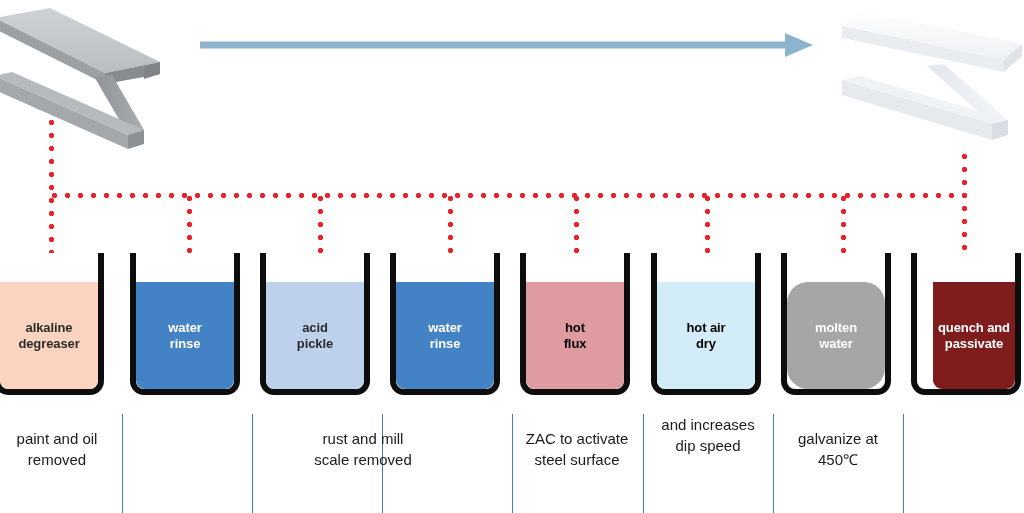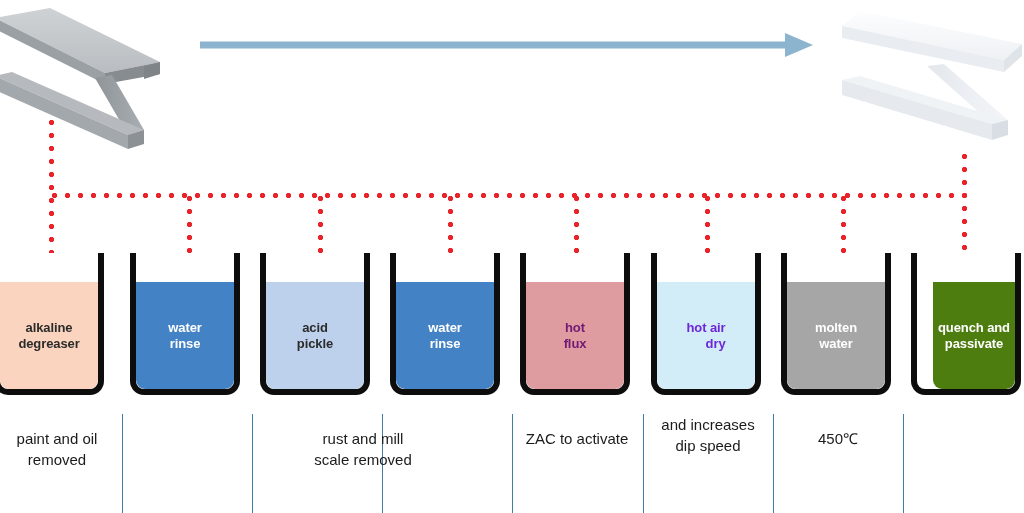--- a/index.html
+++ b/index.html
@@ -143,44 +143,44 @@
   <div class="tank" style="left:390px;">
     <div class="liquid" style="background: rgb(67, 130, 196);">
       <div class="tank-label" style="color: rgb(255, 255, 255);">
         <div>water</div>
         <div>rinse</div>
       </div>
     </div>
   </div>
   <div class="tank" style="left:520px;">
     <div class="liquid" style="background: rgb(222, 155, 160);">
-      <div class="tank-label" style="color: #701a75;">
+      <div class="tank-label" style="color: #000000;">
         <div>hot</div>
         <div>flux</div>
       </div>
     </div>
   </div>
   <div class="tank" style="left:651px;">
     <div class="liquid" style="background: rgb(210, 236, 248);">
-      <div class="tank-label" style="color: #6d28d9; text-align: right;">
+      <div class="tank-label" style="color: #000000;">
         <div>hot air</div>
         <div>dry</div>
       </div>
     </div>
   </div>
   <div class="tank" style="left:781px;">
-    <div class="liquid" style="background: rgb(166, 166, 166);">
+    <div class="liquid" style="background: rgb(166, 166, 166); border-radius: 21px;">
       <div class="tank-label" style="color: rgb(255, 255, 255);">
         <div>molten</div>
         <div>water</div>
       </div>
     </div>
   </div>
   <div class="tank" style="left:911px;">
-    <div class="liquid" style="background: #4d7c0f; margin-left: 16px;">
+    <div class="liquid" style="background: #7f1d1d; margin-left: 16px;">
       <div class="tank-label" style="color: rgb(255, 255, 255);">
         <div>quench and</div>
         <div>passivate</div>
       </div>
     </div>
   </div>
 
   <div class="divider" style="left:122px;"></div>
   <div class="divider" style="left:252px;"></div>
   <div class="divider" style="left:382px;"></div>
@@ -192,22 +192,24 @@
   <div class="cap" style="left:-8px;">
     <div>paint and oil</div>
     <div>removed</div>
   </div>
   <div class="cap" style="left:252px;padding-left:46px;">
     <div>rust and mill</div>
     <div>scale removed</div>
   </div>
   <div class="cap" style="left:512px;">
     <div>ZAC to activate</div>
+    <div>steel surface</div>
   </div>
   <div class="cap" style="left:643px;top:414px;">
     <div>and increases</div>
     <div>dip speed</div>
   </div>
   <div class="cap" style="left:773px;">
+    <div>galvanize at</div>
     <div>450℃</div>
   </div>
 
 </div>
 
 </body></html>

